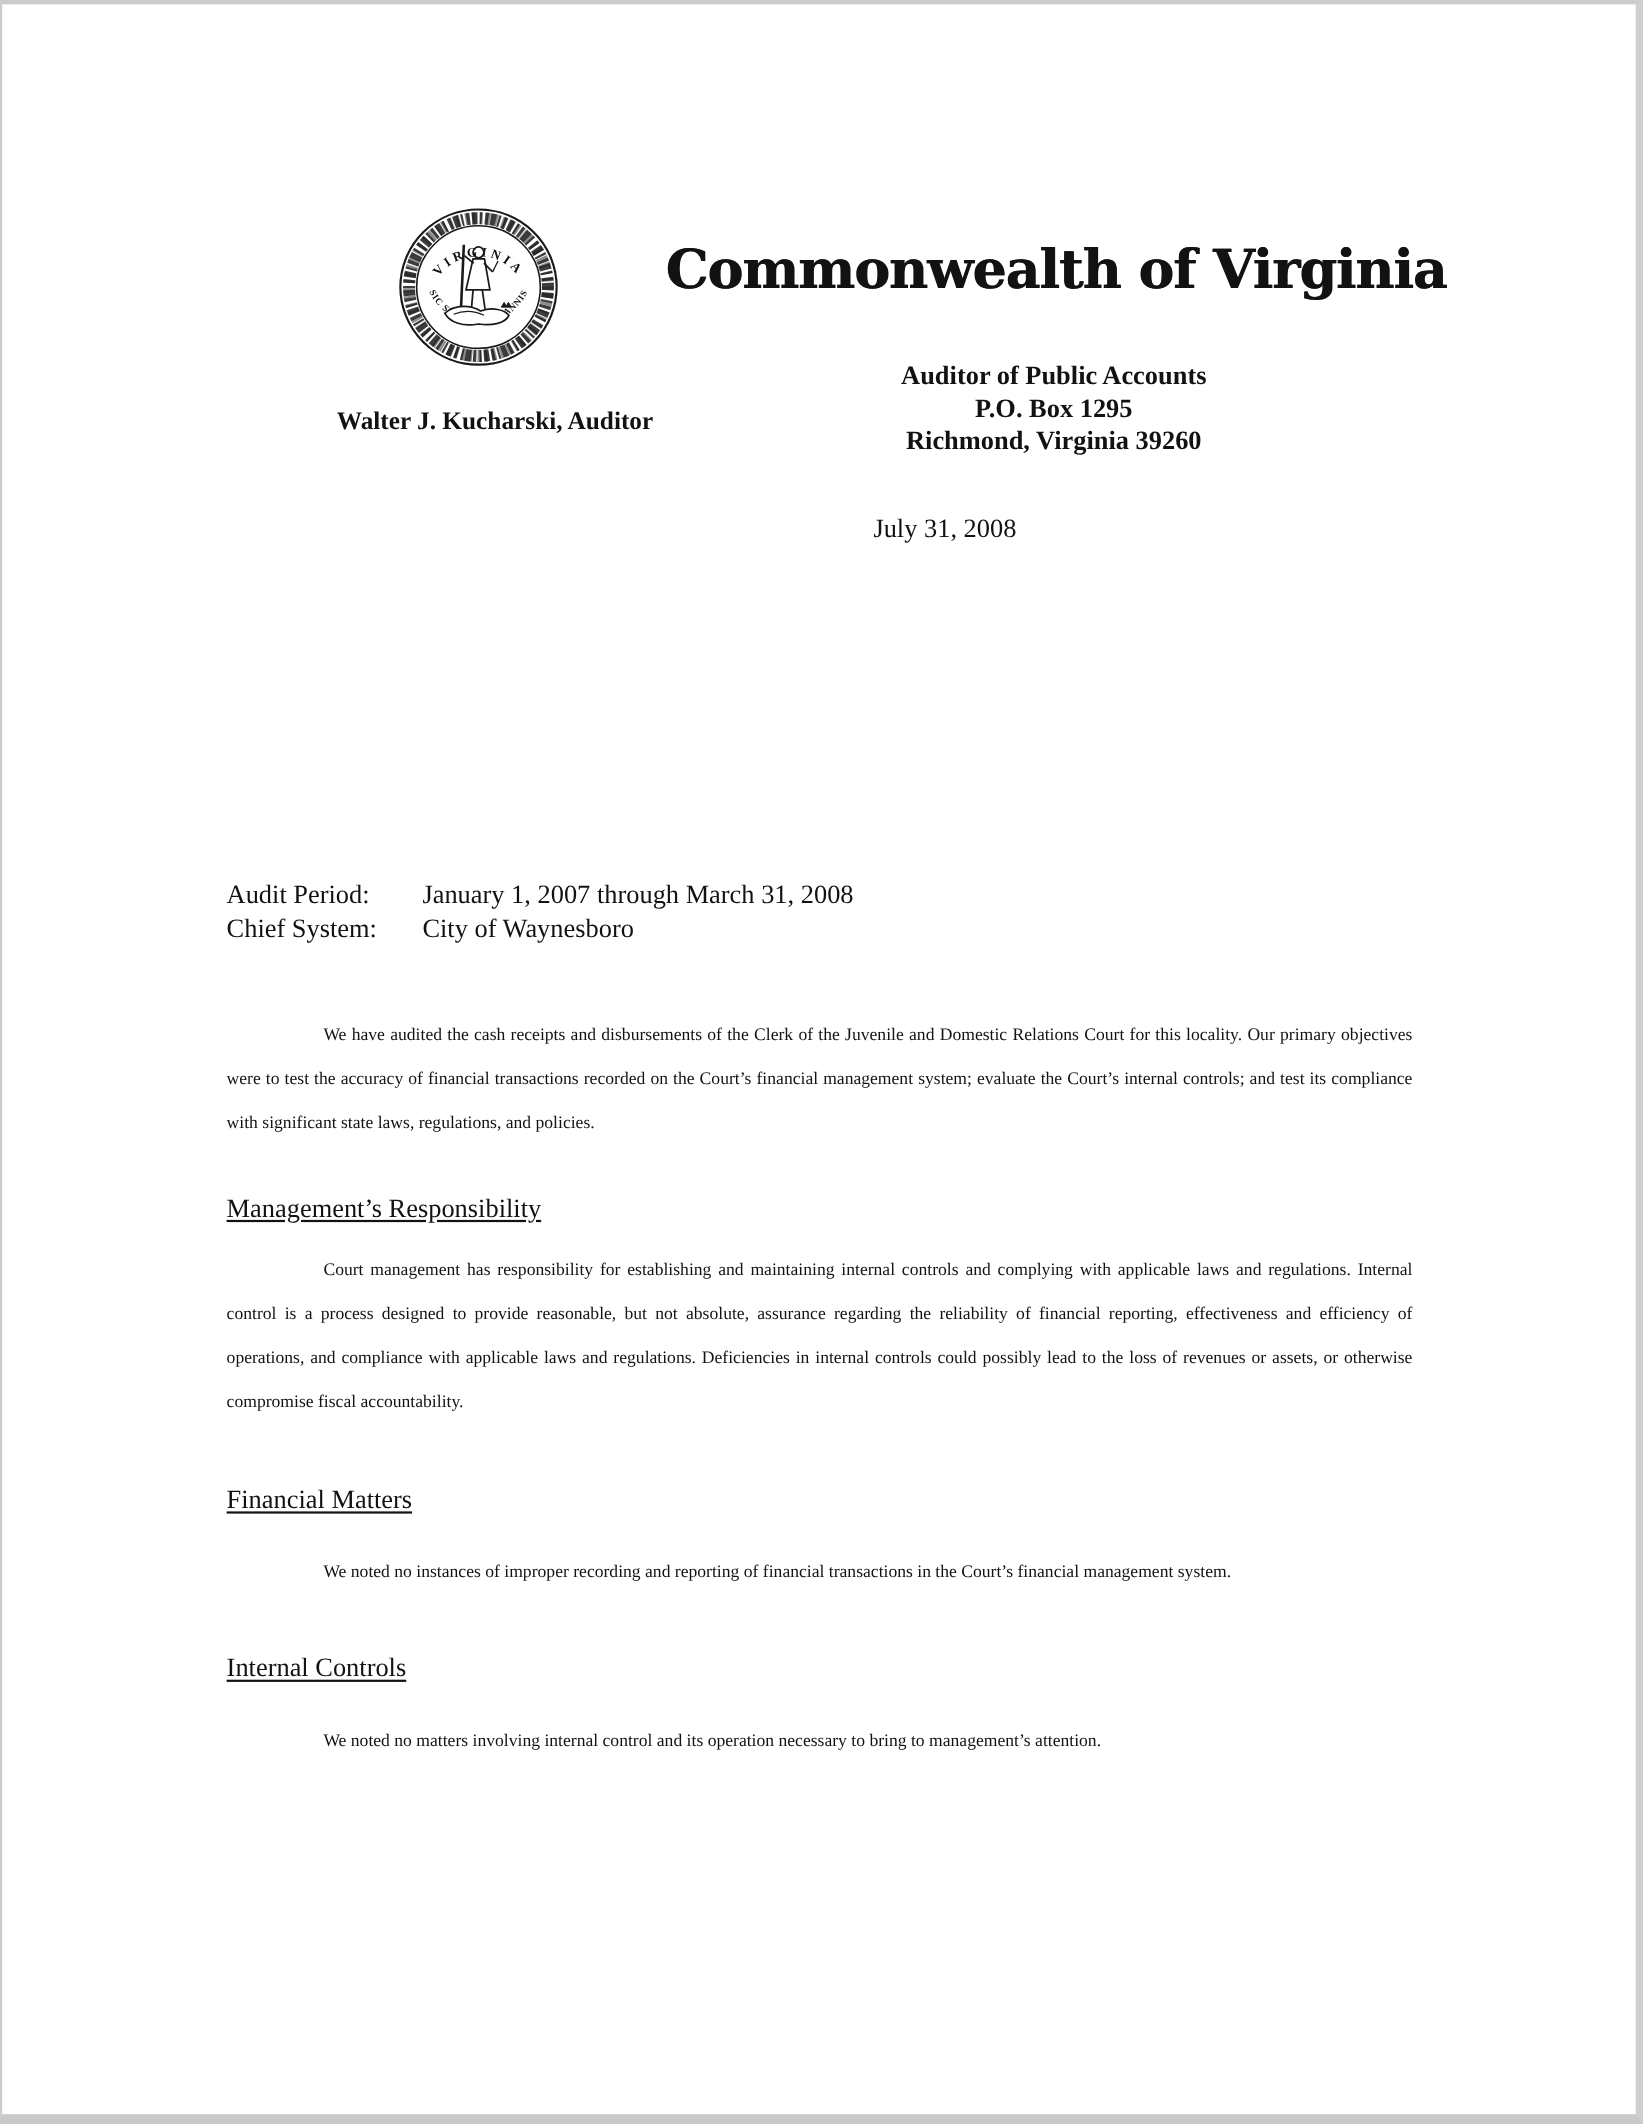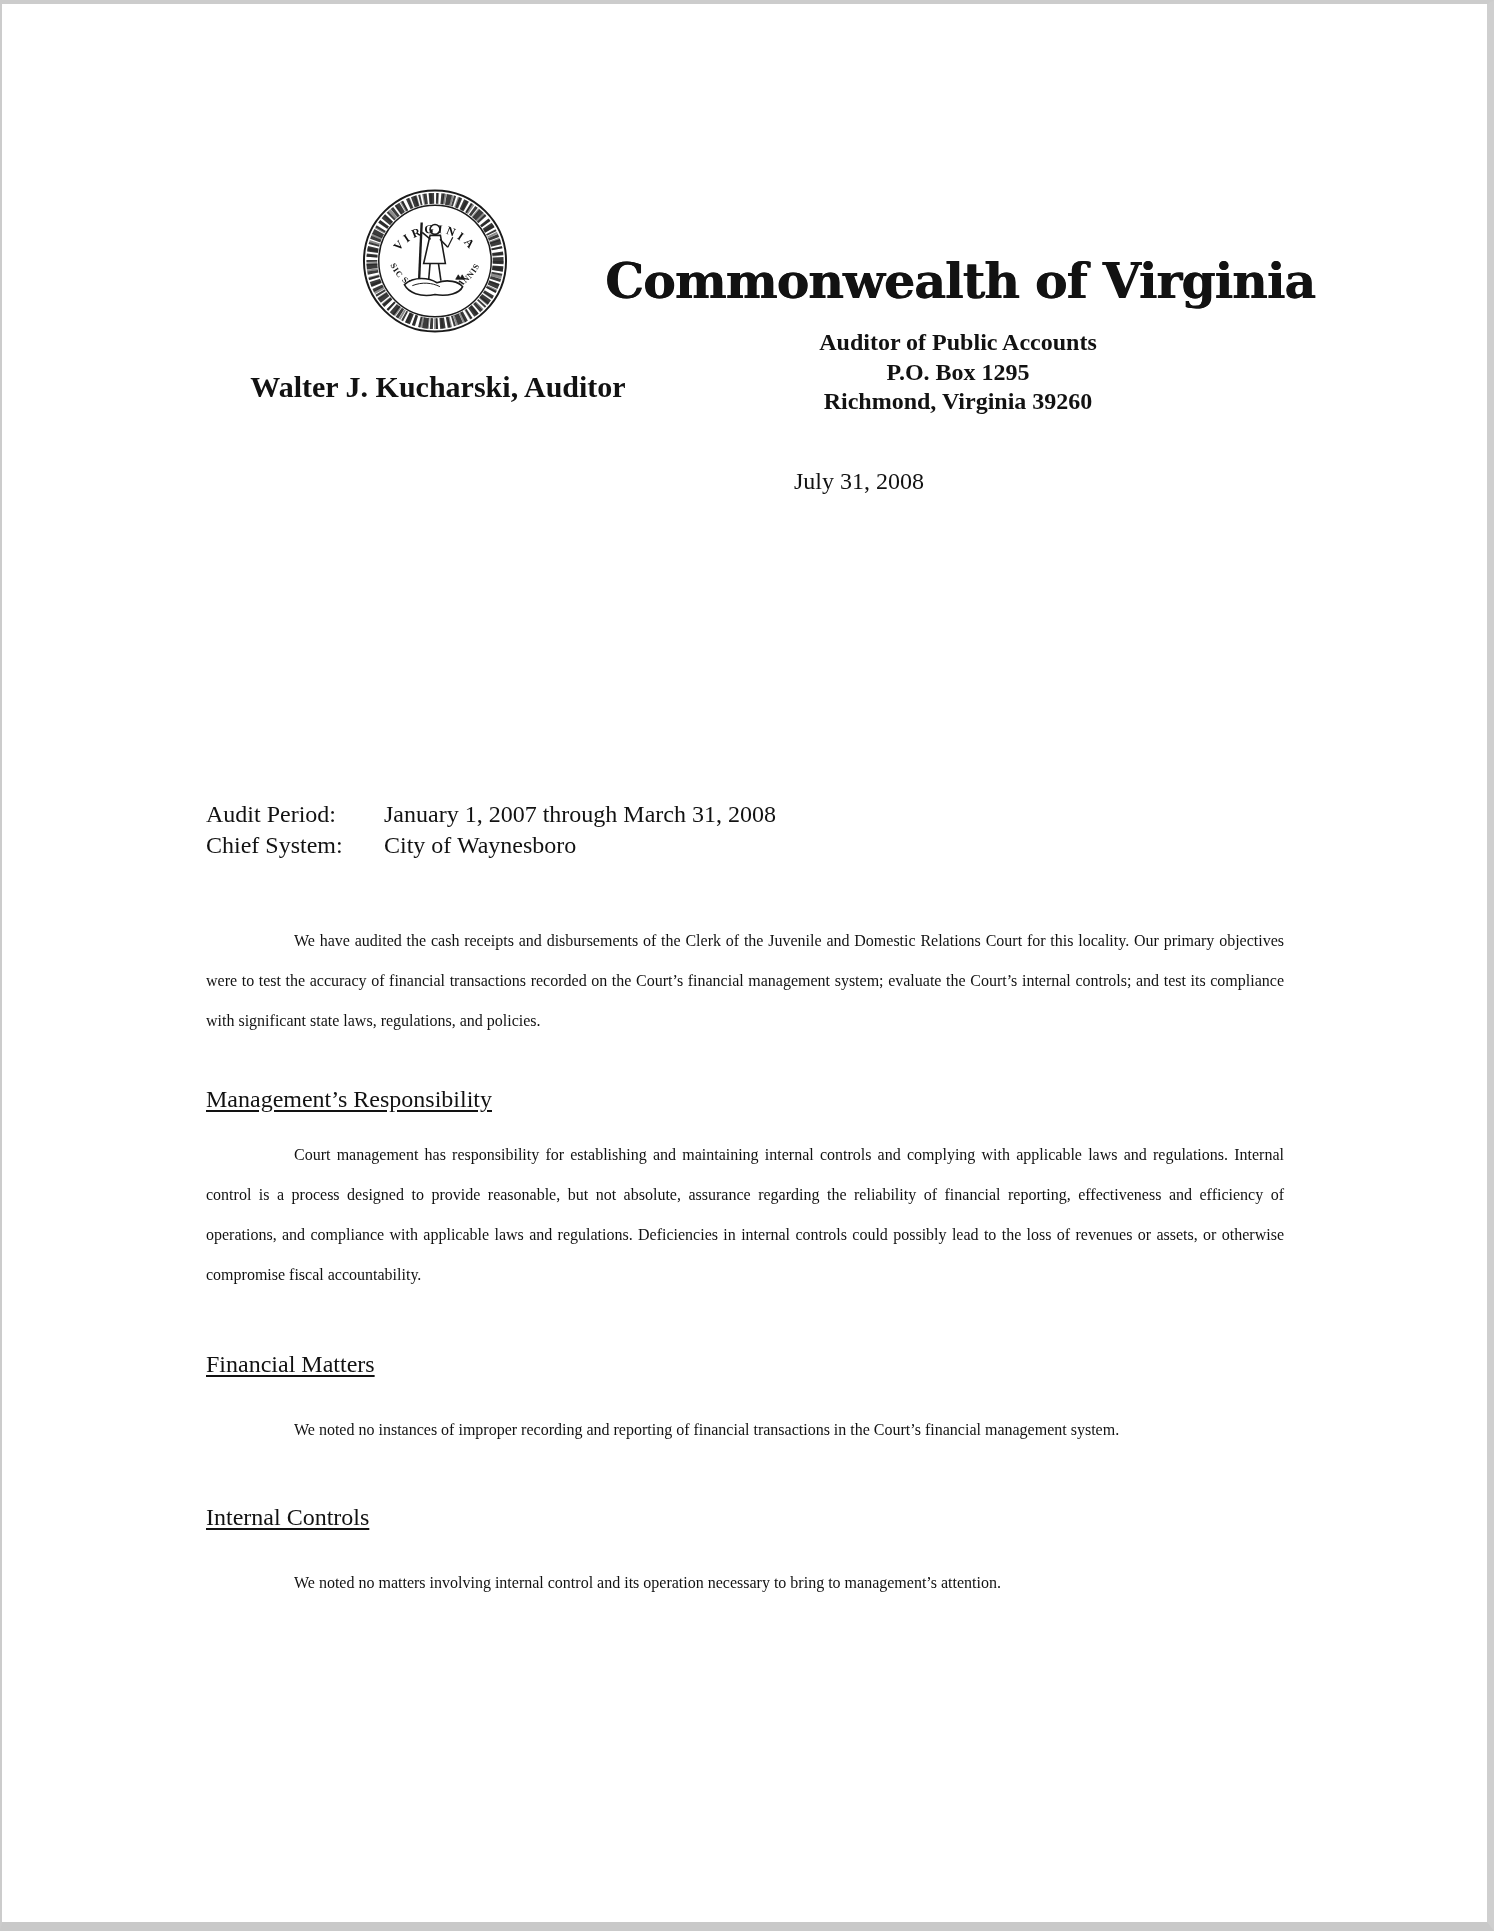--- a/index.html
+++ b/index.html
@@ -23,34 +23,33 @@
   .letter-title {
     left:528px; top:212px; width:860px;
     text-align:center;
     font-family:"DejaVu Serif", serif;
     font-weight:bold;
     font-size:49px;
     line-height:58px;
     letter-spacing:-1px;
     text-shadow:0.6px 0 currentColor;
     white-space:nowrap;
-    margin-top:36px;
   }
   .office-block {
     left:706px; top:324px; width:500px;
     text-align:center;
     font-weight:bold;
     font-size:24px;
     line-height:29.5px;
   }
   .auditor-name {
-    left:244px; top:366px; width:384px;
+    left:256px; top:366px; width:384px;
     text-align:center;
     font-weight:bold;
-    font-size:30px;
+    font-size:23px;
     white-space:nowrap;
   }
 
   .letter-date { left:792px; top:464px; font-size:24px; }
 
   .recipient { left:204px; top:551px; font-size:24px; line-height:30.5px; }
   .recipient .line { white-space:pre-wrap; }
   .recipient .line.indented { padding-left:22px; }
 
   .audit-info { left:204px; top:795px; font-size:24px; line-height:30.5px; }

